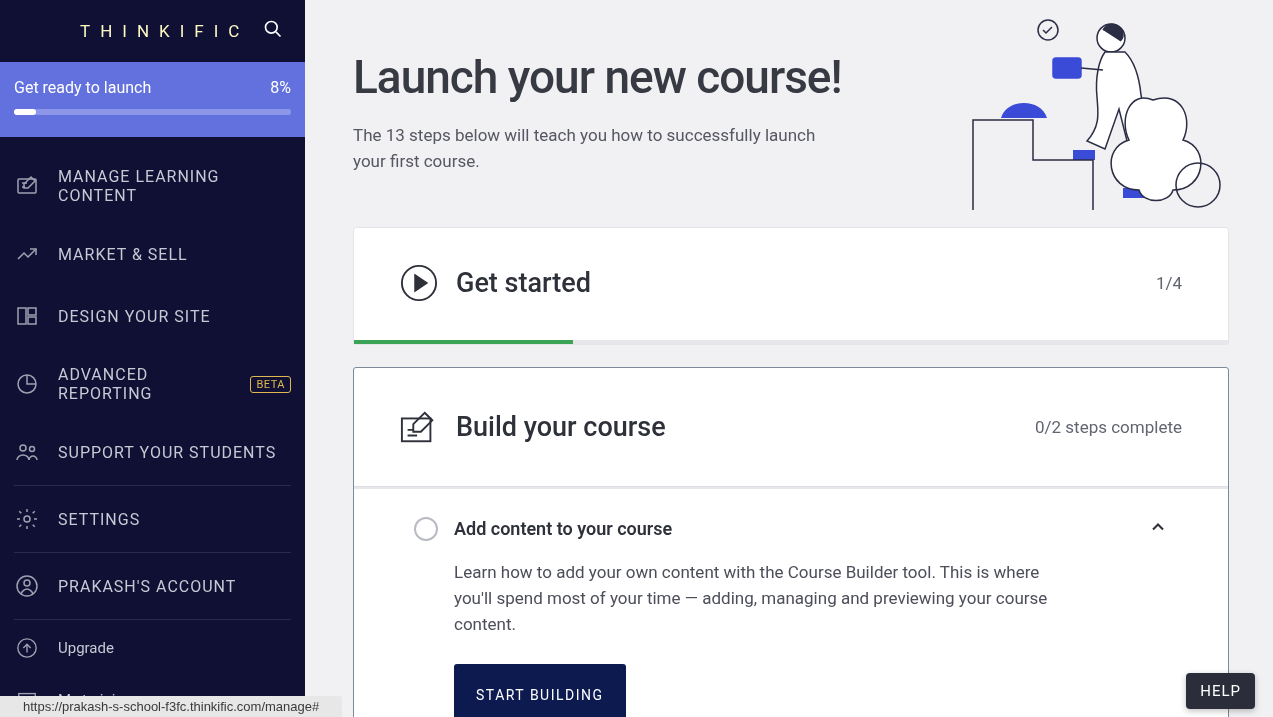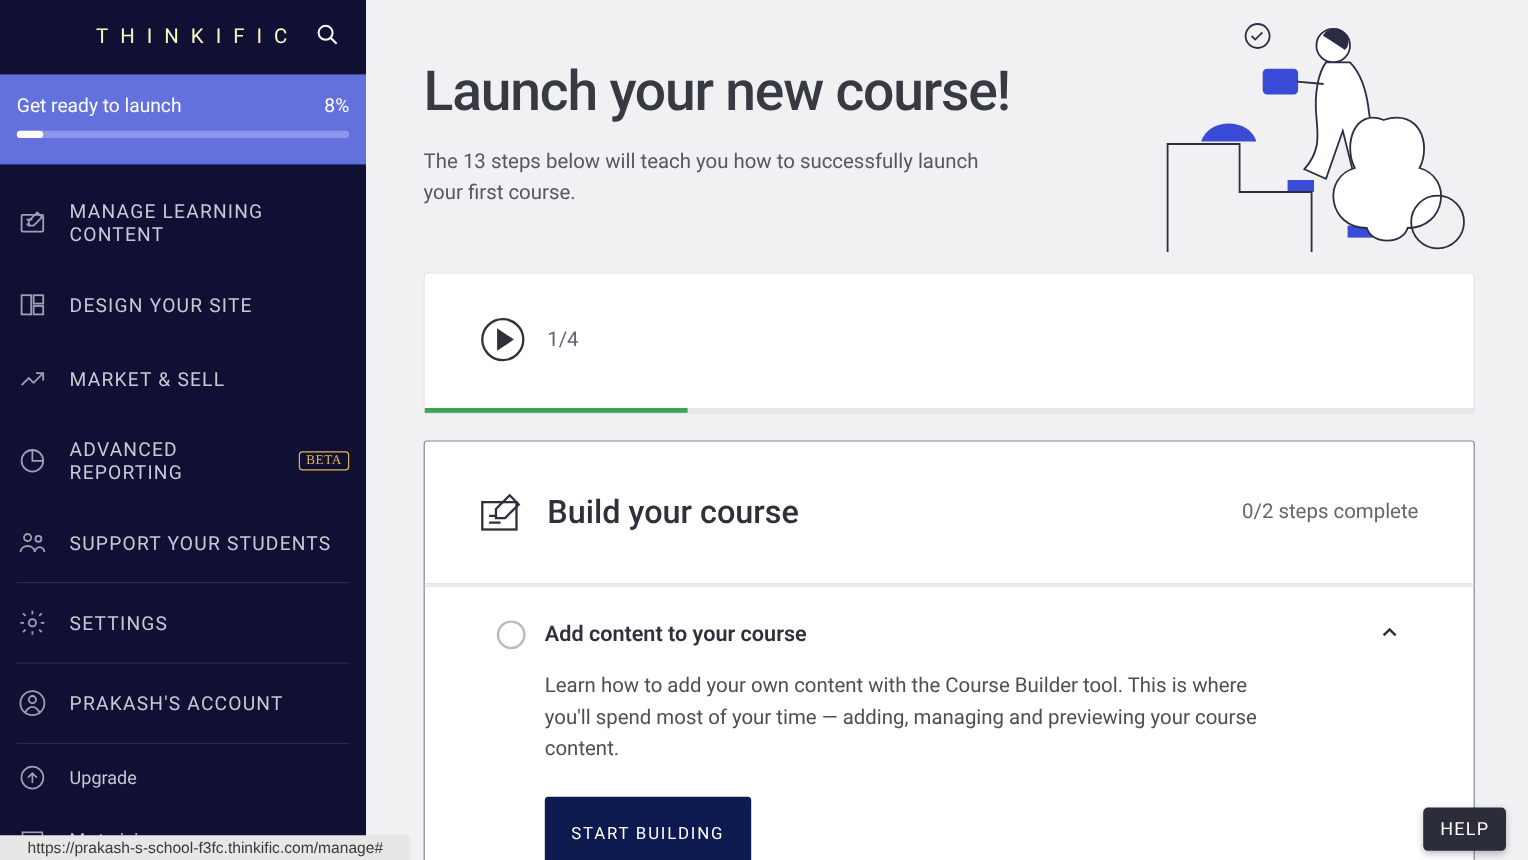--- a/index.html
+++ b/index.html
@@ -94,21 +94,20 @@
     margin: 2px 14px;
   }
   .beta-badge {
     border: 1px solid #e0b84f;
     color: #e0b84f;
     font-size: 11px;
     padding: 1px 5px;
     border-radius: 3px;
     margin-left: 10px;
     letter-spacing: 0.5px;
-    font-family: Liberation Serif, serif;
   }
   .nav-item.sub {
     font-size: 15px;
     letter-spacing: 0;
     padding: 13px 14px;
   }
   .external-arrow {
     margin-left: 10px;
     font-size: 14px;
   }
@@ -290,36 +289,36 @@
             <path d="M7 9l5 0M7 13l3 0"></path>
             <path d="M16 3l4 4-7 7H9v-4z"></path>
           </svg>
       </span>
       <span>MANAGE LEARNING CONTENT</span>
     </div>
 
     <div class="nav-item">
       <span class="icon">
         <svg width="24" height="24" viewBox="0 0 24 24" fill="none" stroke-width="1.5">
+            <polyline points="3 17 9 11 13 15 21 7"></polyline>
+            <polyline points="15 7 21 7 21 13"></polyline>
+          </svg>
+      </span>
+      <span>MARKET &amp; SELL</span>
+    </div>
+
+    <div class="nav-item">
+      <span class="icon">
+        <svg width="24" height="24" viewBox="0 0 24 24" fill="none" stroke-width="1.5">
             <rect x="3" y="4" width="8" height="16"></rect>
             <rect x="13" y="4" width="8" height="7"></rect>
             <rect x="13" y="13" width="8" height="7"></rect>
           </svg>
       </span>
       <span>DESIGN YOUR SITE</span>
-    </div>
-
-    <div class="nav-item">
-      <span class="icon">
-        <svg width="24" height="24" viewBox="0 0 24 24" fill="none" stroke-width="1.5">
-            <polyline points="3 17 9 11 13 15 21 7"></polyline>
-            <polyline points="15 7 21 7 21 13"></polyline>
-          </svg>
-      </span>
-      <span>MARKET &amp; SELL</span>
     </div>
 
     <div class="nav-item">
       <span class="icon">
         <svg width="24" height="24" viewBox="0 0 24 24" fill="none" stroke-width="1.5">
             <circle cx="12" cy="12" r="9"></circle>
             <path d="M12 3v9h9"></path>
           </svg>
       </span>
       <span>ADVANCED REPORTING</span>
@@ -417,20 +416,21 @@
   <p class="hero-sub">The 13 steps below will teach you how to successfully launch your first course.</p>
 
   <div class="card">
     <div class="card-head">
       <span class="icon">
         <svg width="38" height="38" viewBox="0 0 40 40" fill="none" stroke="#2e303a" stroke-width="2">
           <circle cx="20" cy="20" r="18"></circle>
             <polygon points="16,12 28,20 16,28" fill="#2e303a"></polygon>
         </svg>
       </span>
+      <span class="card-title">Get started</span>
       <span class="card-count">1/4</span>
     </div>
     <div class="card-progress">
       <div class="card-progress-fill"></div>
     </div>
   </div>
 
   <div class="card expanded">
     <div class="card-head">
       <span class="icon">

